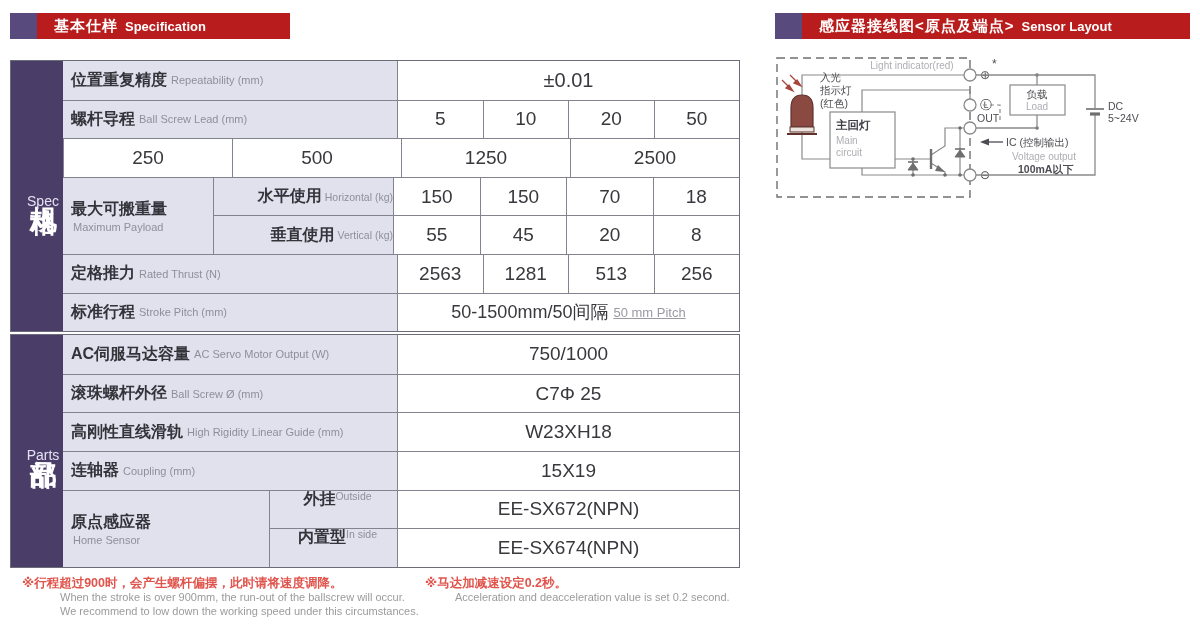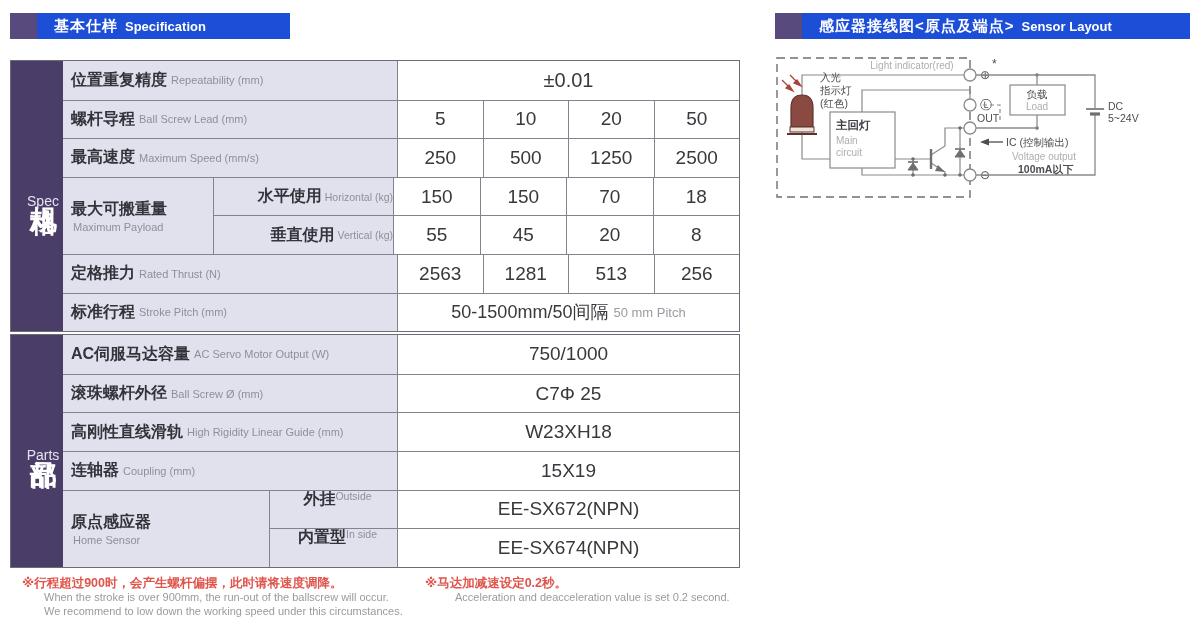--- a/index.html
+++ b/index.html
@@ -1,20 +1,20 @@
 <!DOCTYPE html>
 <html><head>
 <meta charset="utf-8">
 <style>
   * { margin:0; padding:0; box-sizing:border-box; }
   body { font-family:"Liberation Sans","DejaVu Sans",sans-serif; background:#fff; }
   #page { position:relative; width:1200px; height:631px; background:#fff; overflow:hidden; }
 
   
-  .hdr { position:absolute; height:26px; background:#1d4ed8; color:#fff; display:flex; align-items:center; }
+  .hdr { position:absolute; height:26px; background:#b91c1c; color:#fff; display:flex; align-items:center; }
   .hdr .sq { width:27px; height:26px; background:#584a7c; flex:none; }
   .hdr .zh { font-size:15px; font-weight:bold; margin-left:17px; letter-spacing:1px; white-space:nowrap; }
   .hdr .en { font-size:13px; font-weight:bold; margin-left:7px; white-space:nowrap; }
   #hdr-left  { left:10px; top:13px; width:280px; }
   #hdr-right { left:775px; top:13px; width:415px; }
 
   
   #spec-table { position:absolute; left:10px; top:60px; width:730px; }
   .section { display:flex; border:1px solid #6c6c78; background:#fff; }
   .section.parts { margin-top:2px; }
@@ -40,28 +40,28 @@
   .sublbl.w184 { width:180px;justify-content:flex-end; }
   .sublbl.w128 { width:128px; }
   .sublbl .zh { font-size:16px; font-weight:600; color:#33333a; white-space:nowrap; }
   .sublbl .en { font-size:10.5px; color:#8f8f99; margin-left:3px; white-space:nowrap; }
   .sublbl.stack { align-items:flex-start; justify-content:center; }
   .sublbl.stack .zh { line-height:16px; }
   .sublbl.stack .en { margin-left:0; line-height:11px; }
   .vals { flex:1; display:flex; }
   .val { flex:1; border-left:1px solid #83838f; background:#fff; display:flex; align-items:center; justify-content:center; font-size:19px; color:#38383d; }
   .val.big { font-size:20px; }
-  .val .sub-gray { font-size:13px; color:#9a9aa2; margin-left:5px; }
+  .val .sub-gray { font-size:13px; color:#9a9aa2; margin-left:5px;text-decoration:underline; }
 
   
   .note { position:absolute; }
   .note .red { font-size:12.5px; font-weight:bold; color:#e0544c; line-height:15px; }
   .note .gray { font-size:11px; color:#9b9b9b; line-height:13.5px; }
   #note-left { left:22px; top:576px; }
-  #note-left .gray { margin-left:22px; }
+  #note-left .gray { margin-left:38px; }
   #note-right { left:425px; top:576px; }
   #note-right .gray { margin-left:30px; }
 
   
   #diagram { position:absolute; left:775px; top:52px; }
   .dtext  { font-size:10.5px; fill:#4c4c52; }
   .dtextb { font-size:11.5px; fill:#3e3e44; font-weight:600; }
   .dgray  { font-size:10px; fill:#aeaeb4; }
   .dterm  { font-size:12px; fill:#4c4c52; }
 </style>
@@ -108,24 +108,20 @@
           </div>
           <div class="vals">
             <div class="val">5</div>
             <div class="val">10</div>
             <div class="val">20</div>
             <div class="val">50</div>
           </div>
         </div>
 
         <div class="row">
-          <div class="lbl">
-            <span class="zh">最高速度</span>
-            <span class="en">Maximum Speed (mm/s)</span>
-          </div>
           <div class="vals">
             <div class="val">250</div>
             <div class="val">500</div>
             <div class="val">1250</div>
             <div class="val">2500</div>
           </div>
         </div>
 
         <div class="row tall">
           <div class="lbl grp grp150">

